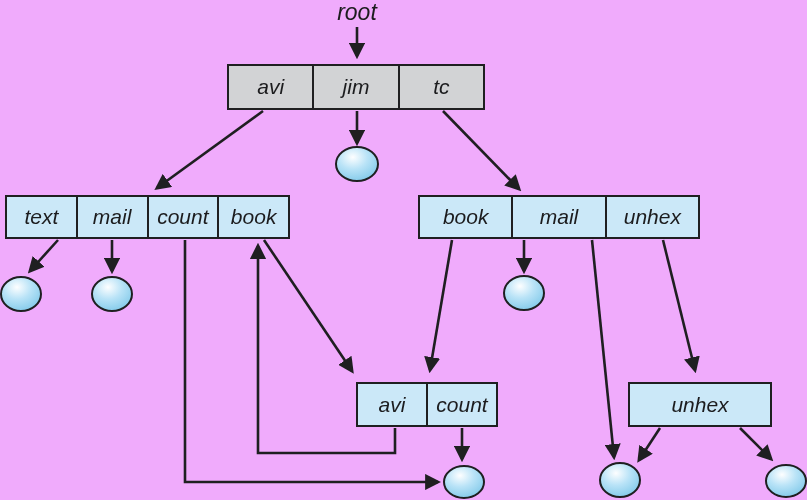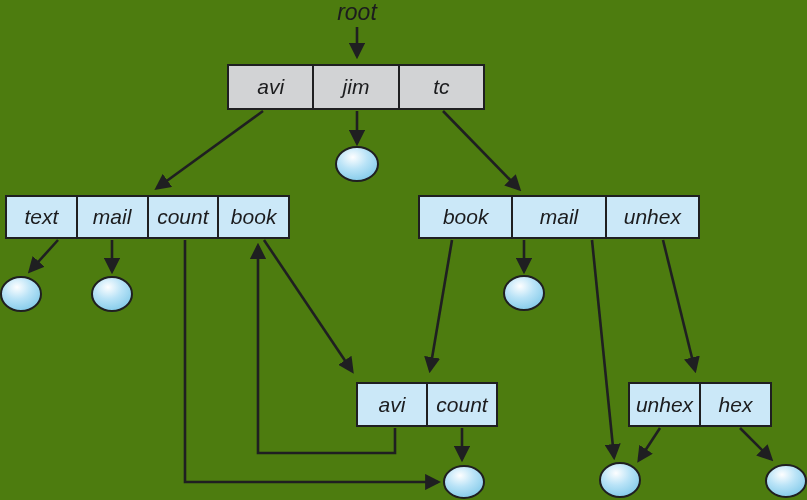--- a/index.html
+++ b/index.html
@@ -1,19 +1,19 @@
 <!DOCTYPE html>
 <html style="--dir-fill: #cbe8f8; --root-fill: #d2d3d5; --line-color: #1f1f21; --text-color: #1c1c1e; --file-highlight: #fdfeff; --file-mid: #b9e3f7; --file-edge: #7cc7e8;"><head>
 <meta charset="utf-8">
 <style>
   html,body { margin:0; padding:0; background:#ffffff; }
   .canvas {
     position:relative;
     width:807px; height:500px;
-    background:#4d7c0f;
+    background:#f0abfc;
     font-family:"Liberation Sans", sans-serif;
     overflow:hidden;
   }
   .overlay {
     position:absolute; left:0; top:0; width:807px; height:500px;
   }
   .edge {
     stroke:var(--line-color,#1f1f21);
     stroke-width:2.6;
     fill:none;
@@ -116,16 +116,15 @@
     <div class="dir-cell">unhex</div>
   </div>
 
   <div class="dir-table blue-table" style="left:356px; top:382px; width:142px; height:45px;">
     <div class="dir-cell">avi</div>
     <div class="dir-cell">count</div>
   </div>
 
   <div class="dir-table blue-table" style="left:628px; top:382px; width:144px; height:45px;">
     <div class="dir-cell">unhex</div>
-    <div class="dir-cell">hex</div>
   </div>
 
 </div>
 
 </body></html>

